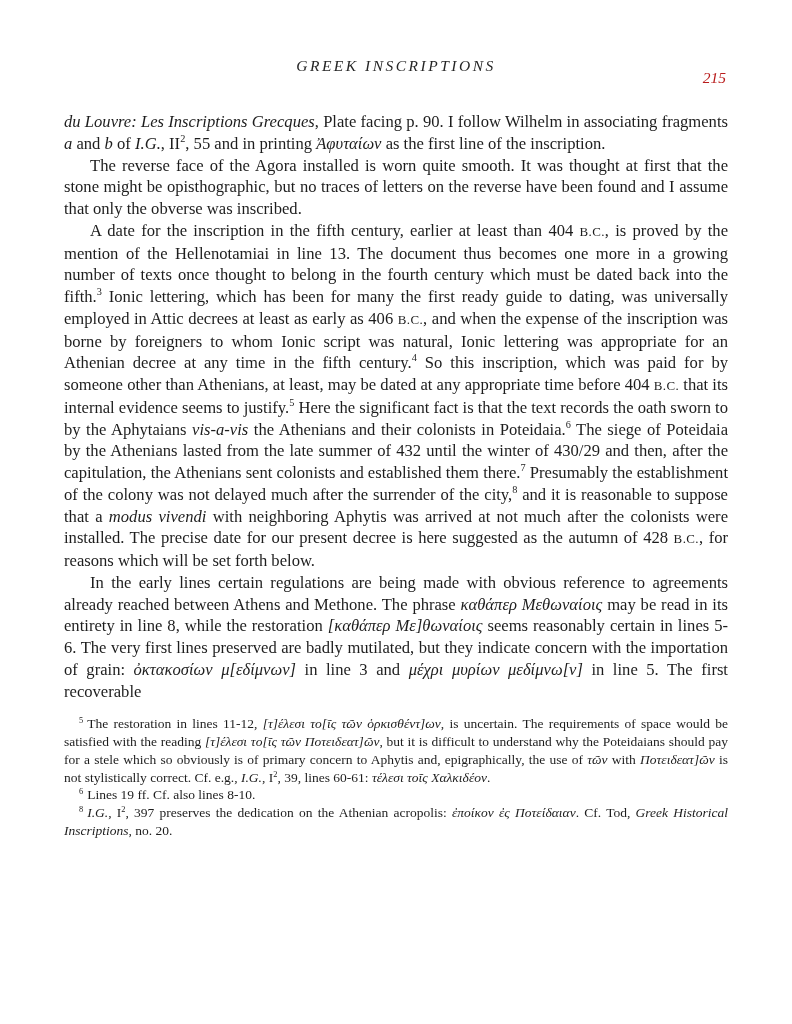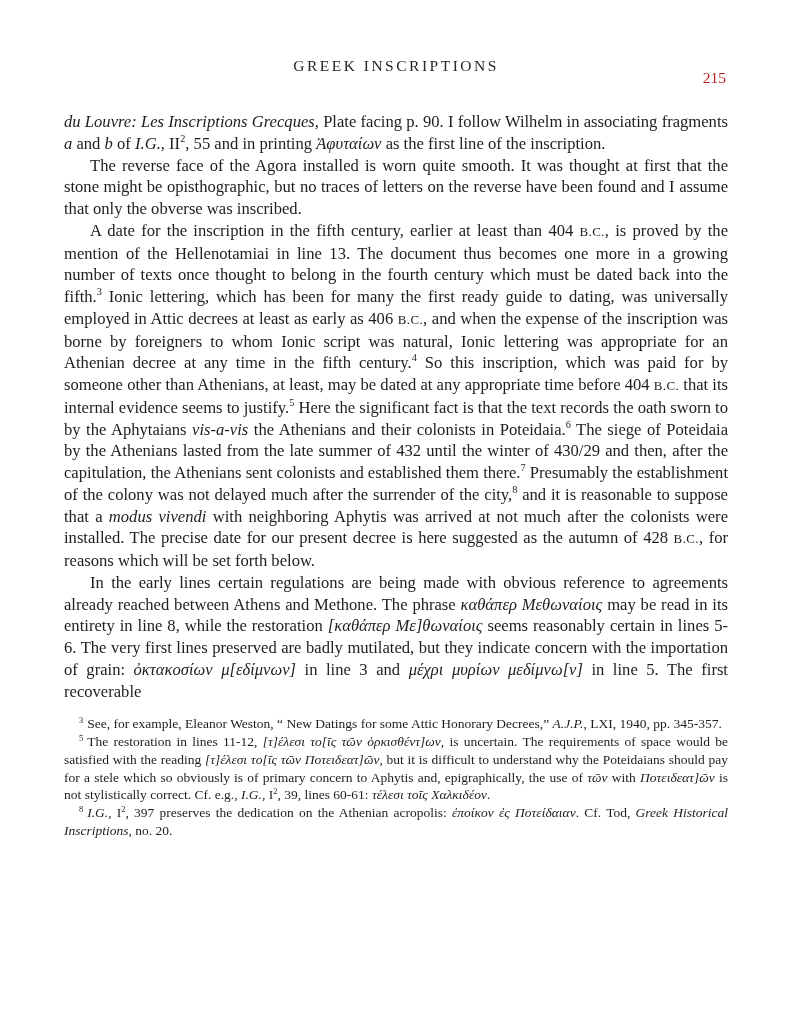--- a/index.html
+++ b/index.html
@@ -15,20 +15,21 @@
     color: #1d1d1d;
     font-family: "Liberation Serif", "DejaVu Serif", serif;
     overflow: hidden;
     box-sizing: border-box;
     padding: 57px 64px 0 64px;
   }
   .running-head {
     position: relative;
     height: 22px;
     margin-bottom: 2px;
+    font-style: italic;
   }
   .head-title {
     display: block;
     text-align: center;
     font-size: 15.5px;
     letter-spacing: 2.5px;
     color: #262626;
   }
   .page-number {
     position: absolute;
@@ -81,18 +82,18 @@
   </div>
 
   <div class="text-block">
     <p class="para noindent"><span class="s-i">du Louvre: Les Inscriptions Grecques</span><span>, Plate facing p. 90.  I follow Wilhelm in associating fragments </span><span class="s-i">a</span><span> and </span><span class="s-i">b</span><span> of </span><span class="s-i">I.G.</span><span>, II</span><sup>2</sup><span>, 55 and in printing </span><span class="s-g">Ἀφυταίων</span><span> as the first line of the inscription.</span></p>
     <p class="para"><span>The reverse face of the Agora installed is worn quite smooth.  It was thought at first that the stone might be opisthographic, but no traces of letters on the reverse have been found and I assume that only the obverse was inscribed.</span></p>
     <p class="para"><span>A date for the inscription in the fifth century, earlier at least than 404 </span><span class="s-sc">B.C.</span><span>, is proved by the mention of the Hellenotamiai in line 13.  The document thus becomes one more in a growing number of texts once thought to belong in the fourth century which must be dated back into the fifth.</span><sup>3</sup><span>  Ionic lettering, which has been for many the first ready guide to dating, was universally employed in Attic decrees at least as early as 406 </span><span class="s-sc">B.C.</span><span>, and when the expense of the inscription was borne by foreigners to whom Ionic script was natural, Ionic lettering was appropriate for an Athenian decree at any time in the fifth century.</span><sup>4</sup><span>  So this inscription, which was paid for by someone other than Athenians, at least, may be dated at any appropriate time before 404 </span><span class="s-sc">B.C.</span><span> that its internal evidence seems to justify.</span><sup>5</sup><span>  Here the significant fact is that the text records the oath sworn to by the Aphytaians </span><span class="s-i">vis-a-vis</span><span> the Athenians and their colonists in Poteidaia.</span><sup>6</sup><span>  The siege of Poteidaia by the Athenians lasted from the late summer of 432 until the winter of 430/29 and then, after the capitulation, the Athenians sent colonists and established them there.</span><sup>7</sup><span>  Presumably the establishment of the colony was not delayed much after the surrender of the city,</span><sup>8</sup><span> and it is reasonable to suppose that a </span><span class="s-i">modus vivendi</span><span> with neighboring Aphytis was arrived at not much after the colonists were installed.  The precise date for our present decree is here suggested as the autumn of 428 </span><span class="s-sc">B.C.</span><span>, for reasons which will be set forth below.</span></p>
     <p class="para"><span>In the early lines certain regulations are being made with obvious reference to agreements already reached between Athens and Methone.  The phrase </span><span class="s-g">καθάπερ Μεθωναίοις</span><span> may be read in its entirety in line 8, while the restoration </span><span class="s-g">[καθάπερ Με]θωναίοις</span><span> seems reasonably certain in lines 5-6.  The very first lines preserved are badly mutilated, but they indicate concern with the importation of grain: </span><span class="s-g">ὀκτακοσίων μ[εδίμνων]</span><span> in line 3 and </span><span class="s-g">μέχρι μυρίων μεδίμνω[ν]</span><span> in line 5.  The first recoverable</span></p>
   </div>
 
   <div class="footnotes">
-    <p class="fn"><sup class="fnm">3</sup><span><span>See, for example, Eleanor Weston, “ New Datings for some Attic Honorary Decrees,” </span><span class="s-i">A.J.P.</span><span>, LXI, 1940, pp. 345-357.</span></span></p>
     <p class="fn"><sup class="fnm">5</sup><span><span>The restoration in lines 11-12, </span><span class="s-g">[τ]έλεσι το[ῖς τῶν ὁρκισθέντ]ων</span><span>, is uncertain.  The requirements of space would be satisfied with the reading </span><span class="s-g">[τ]έλεσι το[ῖς τῶν Ποτειδεατ]ῶν</span><span>, but it is difficult to understand why the Poteidaians should pay for a stele which so obviously is of primary concern to Aphytis and, epigraphically, the use of </span><span class="s-g">τῶν</span><span> with </span><span class="s-g">Ποτειδεατ]ῶν</span><span> is not stylistically correct.  Cf. e.g., </span><span class="s-i">I.G.</span><span>, I</span><sup>2</sup><span>, 39, lines 60-61: </span><span class="s-g">τέλεσι τοῖς Χαλκιδέον</span><span>.</span></span></p>
+    <p class="fn"><sup class="fnm">6</sup><span><span>Lines 19 ff.  Cf. also lines 8-10.</span></span></p>
     <p class="fn"><sup class="fnm">8</sup><span><span class="s-i">I.G.</span><span>, I</span><sup>2</sup><span>, 397 preserves the dedication on the Athenian acropolis: </span><span class="s-g">ἐποίκον ἐς Ποτείδαιαν</span><span>.  Cf. Tod, </span><span class="s-i">Greek Historical Inscriptions</span><span>, no. 20.</span></span></p>
   </div>
 
 </div>
 
 </body></html>

